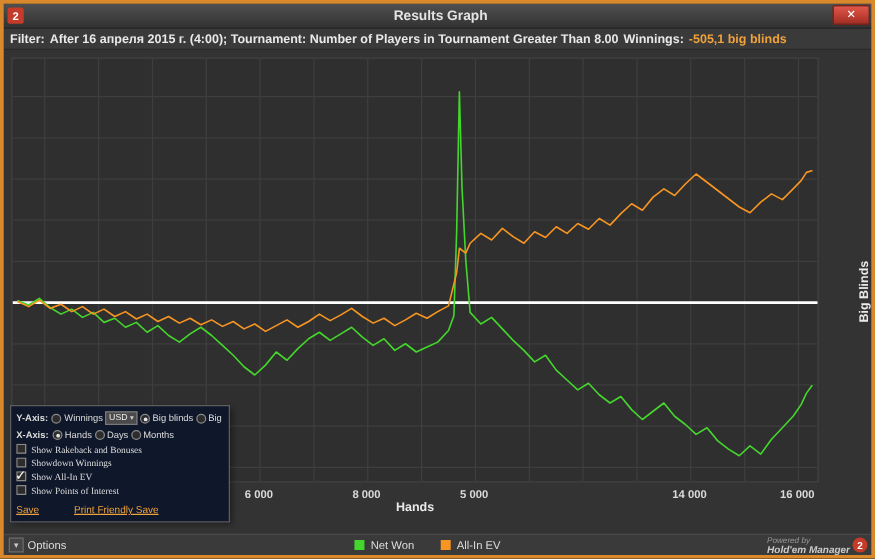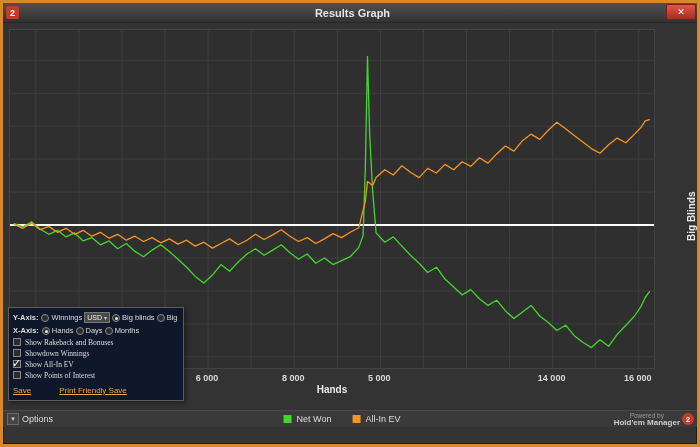--- a/index.html
+++ b/index.html
@@ -43,36 +43,42 @@
   .links-row { display:flex; gap:28px; margin-top:4px; height:11px; align-items:center; }
   .link { font-size:8px; color:#f0a23c; text-decoration:underline; cursor:default; }
 
   
   .bottombar { height:17px; background:#3a3a3a; border-top:1px solid #4a4a4a; position:relative; display:flex; align-items:center; color:#dddddd; }
   .options-btn { display:flex; align-items:center; gap:3px; margin-left:4px; font-size:9px; }
   .opt-box { width:12px; height:12px; border:1px solid #6a6a6a; background:#454545; color:#cccccc; font-size:7px; display:flex; align-items:center; justify-content:center; font-family:"DejaVu Sans",sans-serif; }
   .legend { position:absolute; left:50%; transform:translateX(-50%); display:flex; align-items:center; gap:5px; font-size:9px; }
   .swatch { width:8px; height:8px; display:inline-block; }
   .legend-label { margin-right:16px; }
-  .powered { position:absolute; right:17px; top:1px; text-align:center; line-height:7px; }
+  .powered { position:absolute; right:17px; top:1px; text-align:left; line-height:7px;font-style:italic; }
   .powered-line { font-size:6.5px; color:#999999; }
   .brand { font-size:8px; color:#cccccc; font-weight:bold; }
   .hm-badge { position:absolute; right:3px; top:2px; width:12px; height:12px; border-radius:50%; background:#c43b2a; color:#fff; font-size:8px; font-weight:bold; display:flex; align-items:center; justify-content:center; }
 </style>
 </head>
 <body>
 
 <div class="window">
 
   <div class="titlebar">
     <span class="app-icon">2</span>
     <span class="title">Results Graph</span>
     <button class="close-btn">✕</button>
   </div>
 
+  <div class="filterbar">
+    <span>Filter:</span>
+    <span>After 16 апреля 2015 г. (4:00); Tournament: Number of Players in Tournament Greater Than 8.00</span>
+    <span>Winnings:</span>
+    <span class="winnings-value">-505,1 big blinds</span>
+  </div>
 
   <div class="chart-area">
     <svg id="plot" width="646" height="340">
         <line class="grid" x1="25.8" y1="0" x2="25.8" y2="340"></line>
         <line class="grid" x1="68.9" y1="0" x2="68.9" y2="340"></line>
         <line class="grid" x1="112.0" y1="0" x2="112.0" y2="340"></line>
         <line class="grid" x1="155.0" y1="0" x2="155.0" y2="340"></line>
         <line class="grid" x1="198.1" y1="0" x2="198.1" y2="340"></line>
         <line class="grid" x1="241.2" y1="0" x2="241.2" y2="340"></line>
         <line class="grid" x1="284.2" y1="0" x2="284.2" y2="340"></line>

